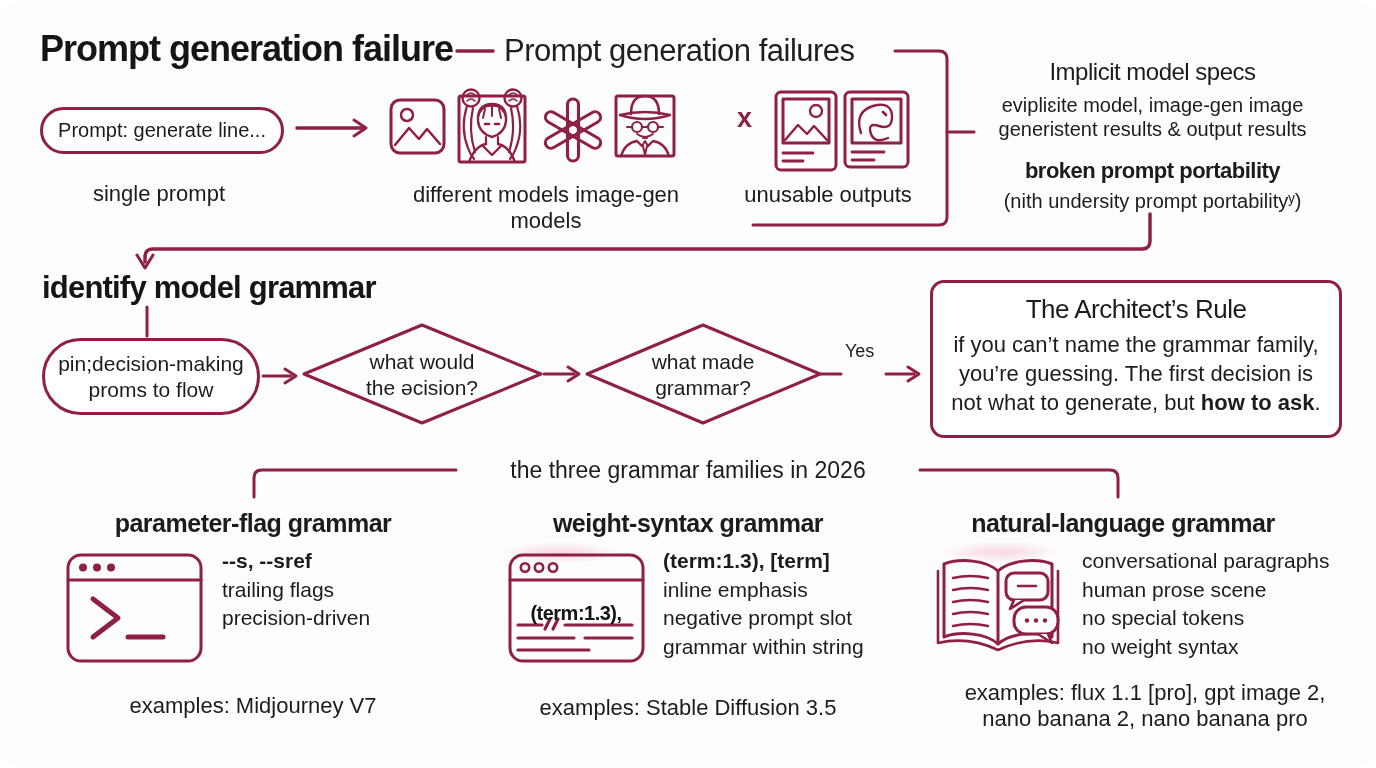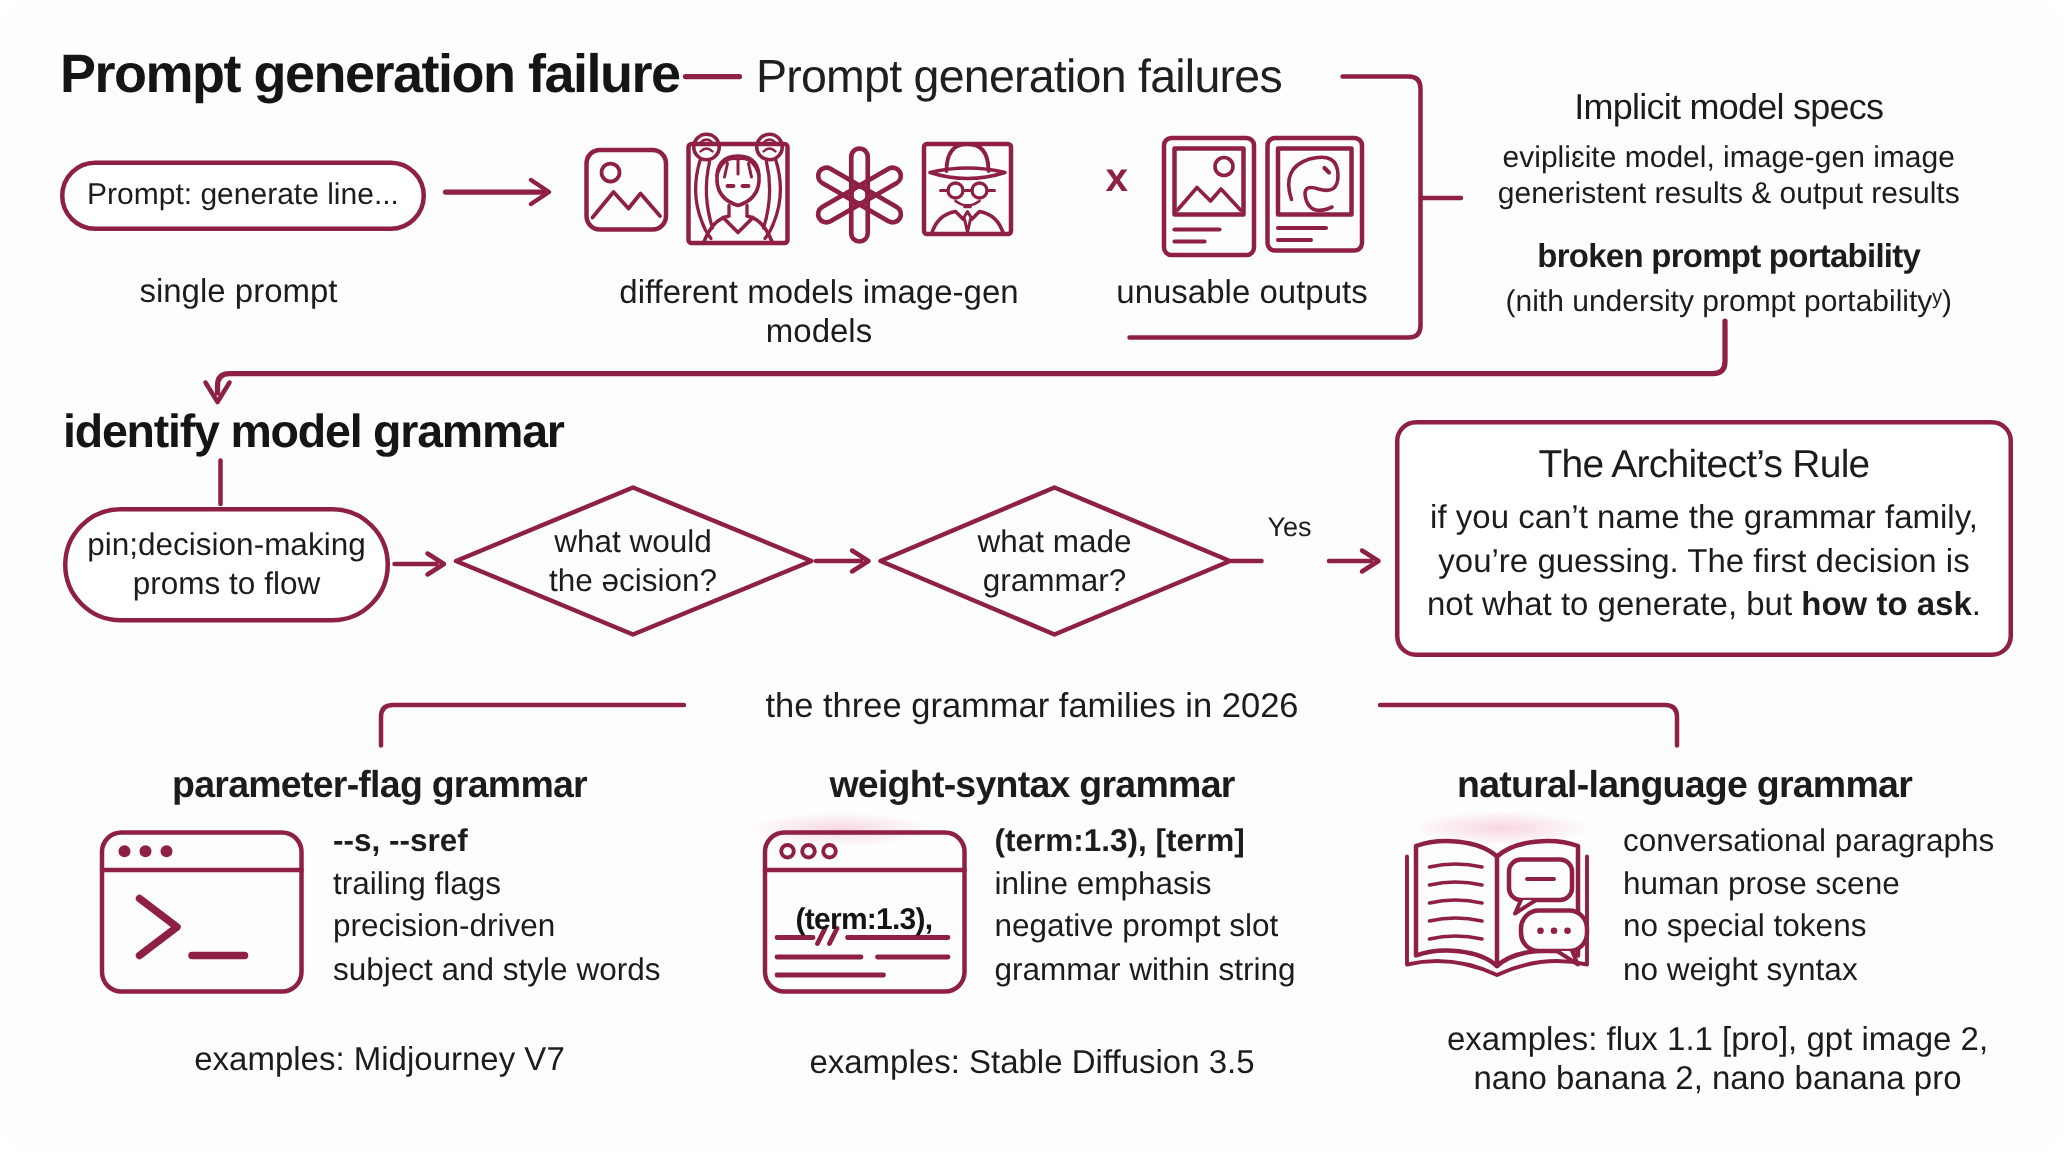--- a/index.html
+++ b/index.html
@@ -202,21 +202,20 @@
       <circle cx="31" cy="14.5" r="4" fill="#8e2044" stroke="none"></circle>
       <circle cx="45" cy="14.5" r="4" fill="#8e2044" stroke="none"></circle>
       <path d="M27 46 L52 65 L27 84" stroke-width="5"></path>
       <line x1="62" y1="84" x2="97" y2="84" stroke-width="5"></line>
     </svg>
   </div>
   <div class="abs bullets" style="left:222px;top:547px;">
     <div class="lead">--s, --sref</div>
     <div>trailing flags</div>
     <div>precision-driven</div>
-    <div>subject and style words</div>
   </div>
   <div class="abs example" style="left:103px;top:693px;width:300px;">examples: Midjourney V7</div>
 
   <div class="abs coltitle" style="left:518px;top:509px;">weight-syntax grammar</div>
   <div class="abs" style="left:508px;top:553px;">
     <svg class="icon" width="137" height="110" viewBox="0 0 137 110" fill="none" stroke="#8e2044" stroke-linecap="round" stroke-linejoin="round">
       <rect x="2" y="2" width="133" height="106" rx="13" stroke-width="3"></rect>
       <line x1="2" y1="27" x2="135" y2="27" stroke-width="3"></line>
       <circle cx="17" cy="14.5" r="4.2" stroke-width="2.6"></circle>
       <circle cx="31" cy="14.5" r="4.2" stroke-width="2.6"></circle>

